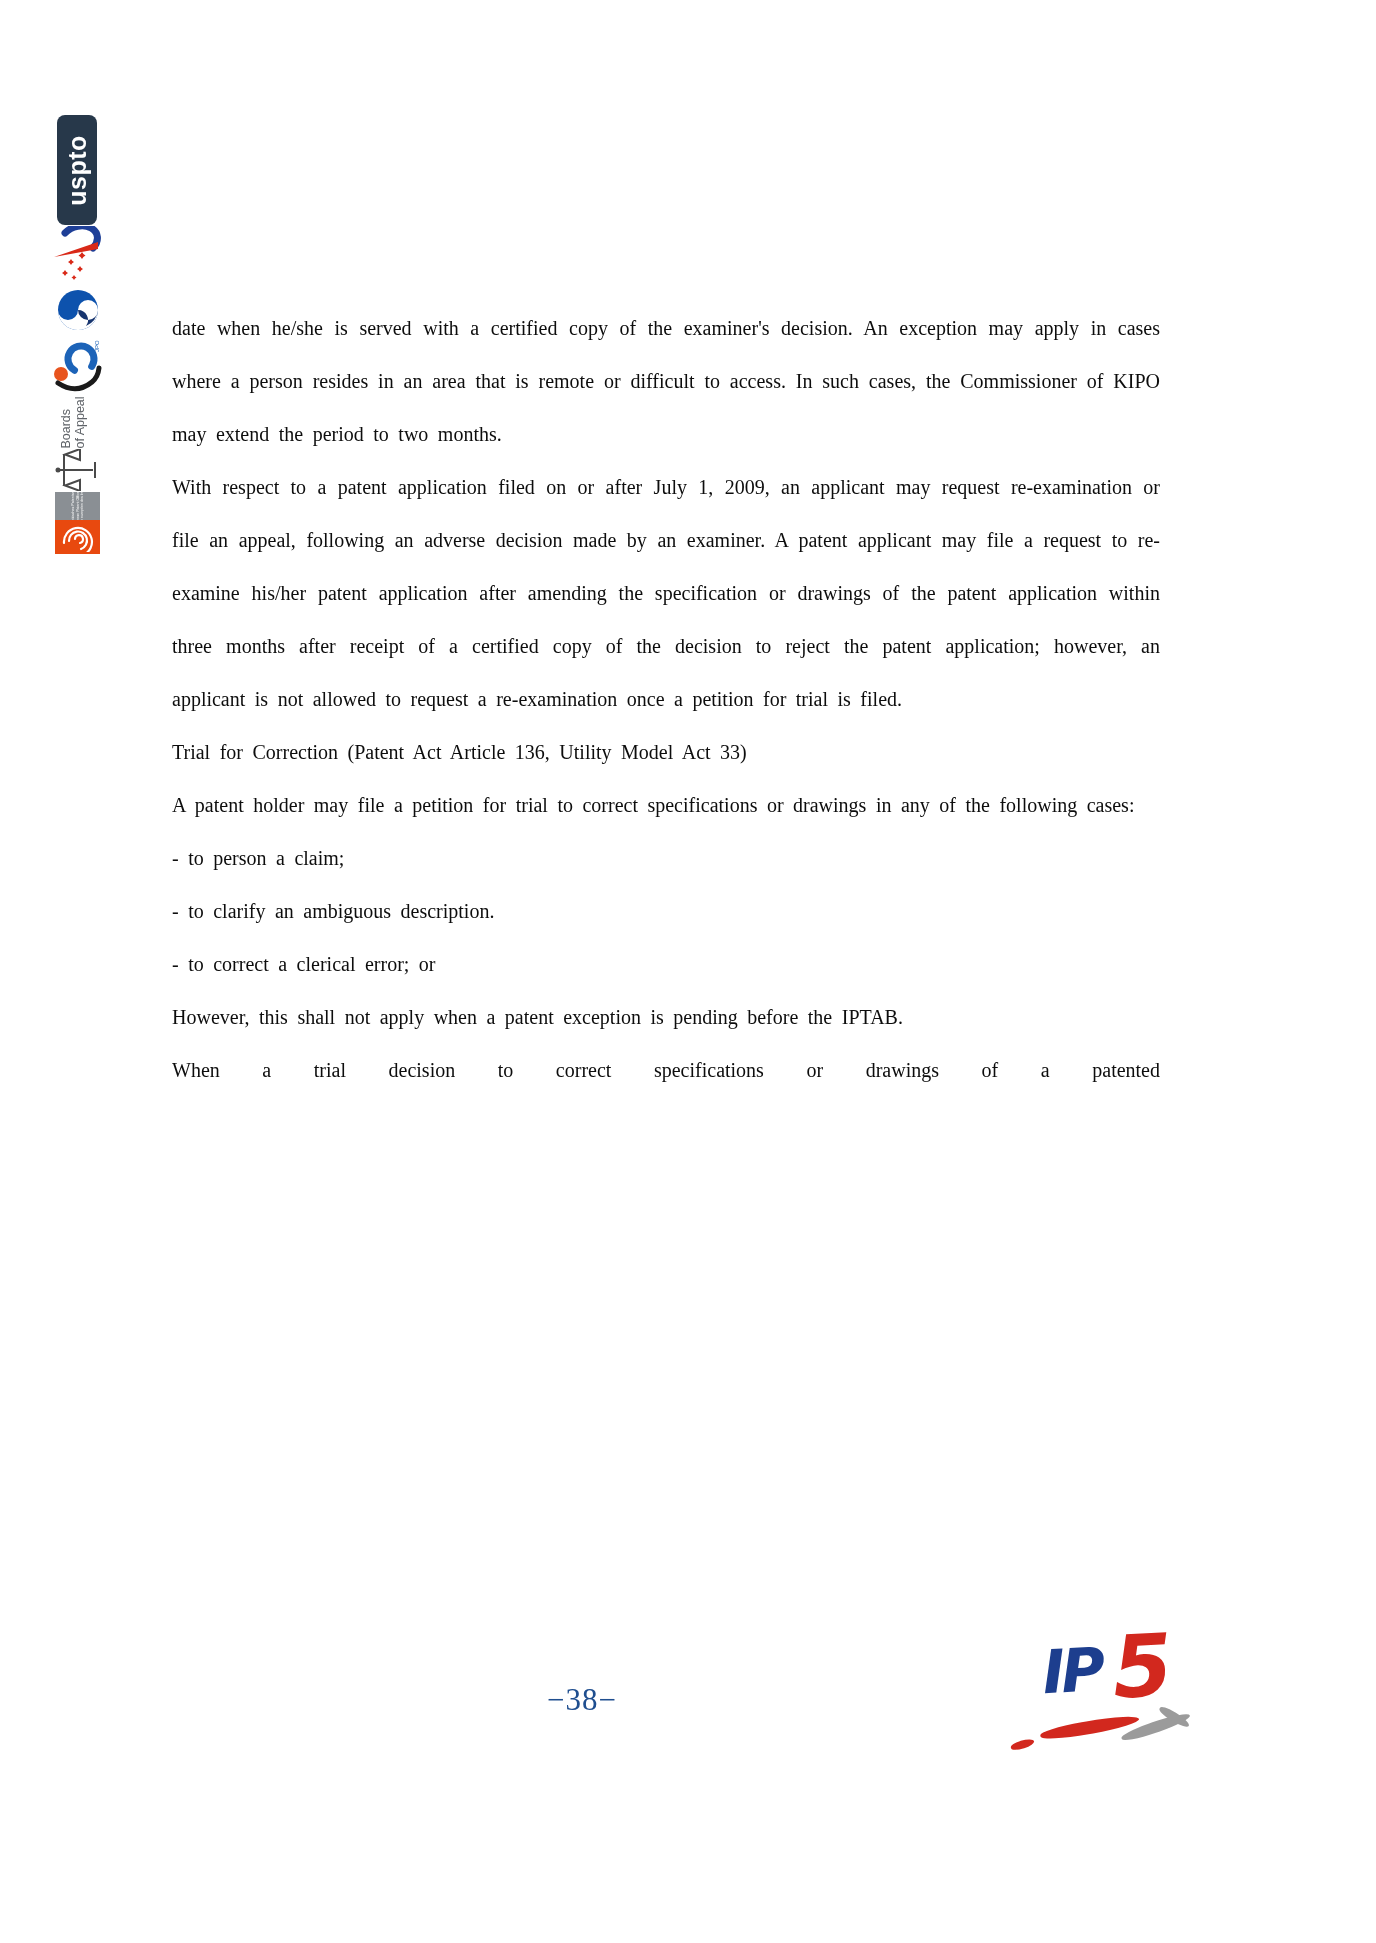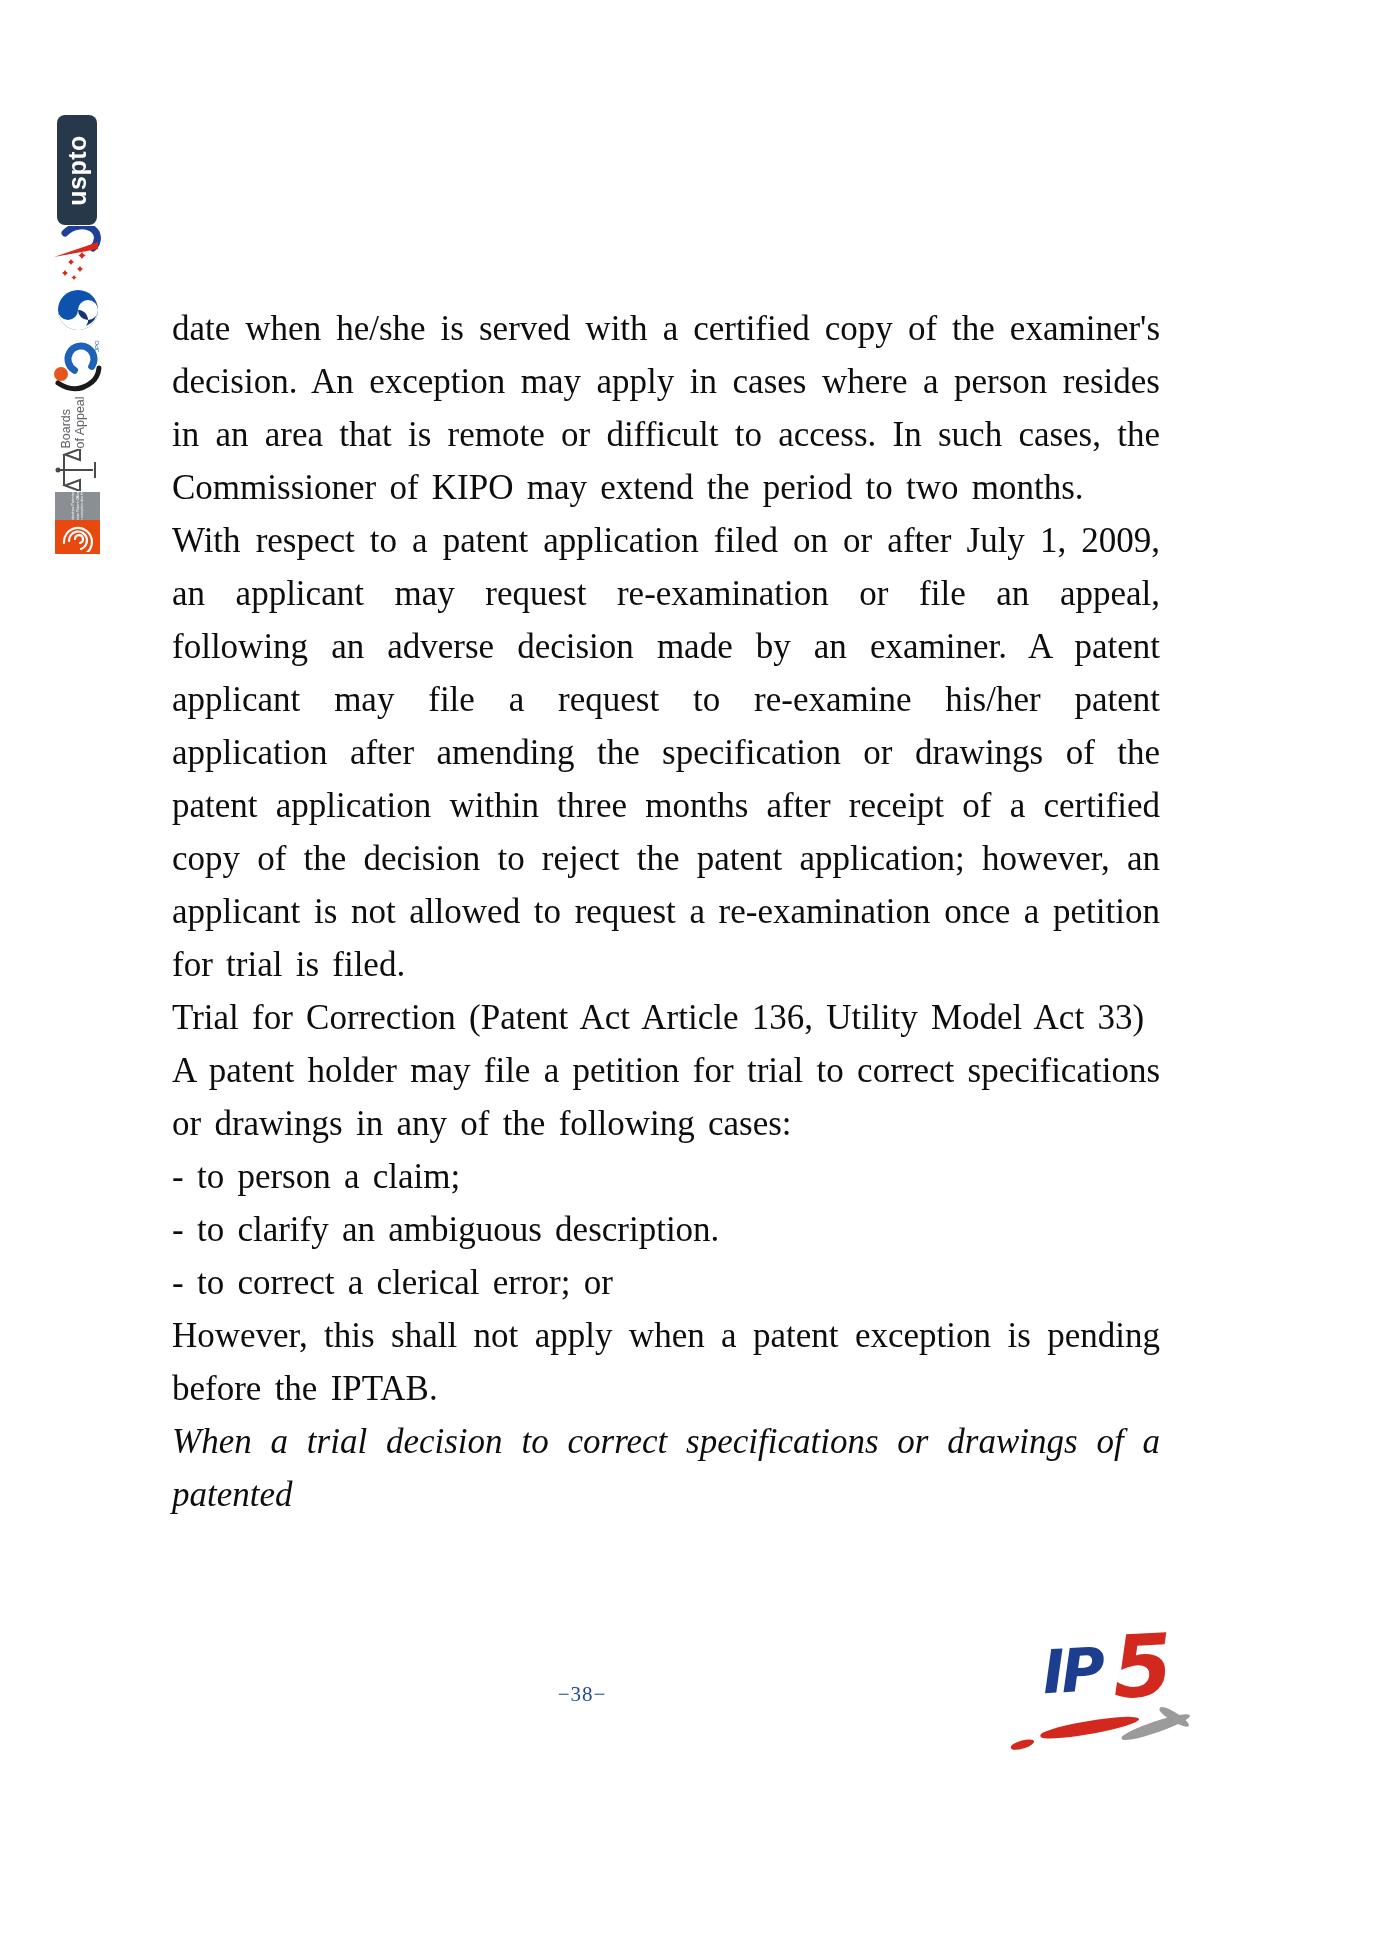--- a/index.html
+++ b/index.html
@@ -36,30 +36,30 @@
   .epo-gray{width:45px;height:28px;background:#8a8f94;display:flex;align-items:center;justify-content:center;overflow:hidden;}
   .epo-gray .rot{
     color:#ffffff;font-family:"Liberation Sans","DejaVu Sans",sans-serif;
     font-size:3.6px;line-height:4.6px;text-align:left;
   }
   .epo-red{width:45px;height:34px;background:#e8490f;display:flex;align-items:center;justify-content:center;}
 
   
   .body-text{
     position:absolute;left:172px;top:302px;width:988px;
-    font-size:35px;line-height:53px;color:#0d0d0d;word-spacing:4.5px;
+    font-size:20px;line-height:53px;color:#0d0d0d;word-spacing:4.5px;
   }
   .body-text p{margin:0;padding:0;}
   .body-text p.just{text-align:justify;}
-  .body-text p.justify-last{text-align:justify;text-align-last:justify;font-style:italic;}
+  .body-text p.justify-last{text-align:justify;text-align-last:justify;}
 
   
   .page-number{
     position:absolute;left:0;top:1682px;width:1164px;text-align:center;
-    color:#1f4e8f;font-size:21px;letter-spacing:1px;
+    color:#1f4e8f;font-size:31px;letter-spacing:1px;
   }
 
   
   .ip5{position:absolute;left:1022px;top:1632px;width:170px;height:125px;transform:rotate(-3deg);}
   .ip5 .t-ip{
     position:absolute;left:22px;top:2px;
     font-family:"DejaVu Sans","Liberation Sans",sans-serif;font-weight:bold;font-style:italic;
     font-size:60px;color:#1d3e8e;letter-spacing:-4px;
   }
   .ip5 .t-5{

